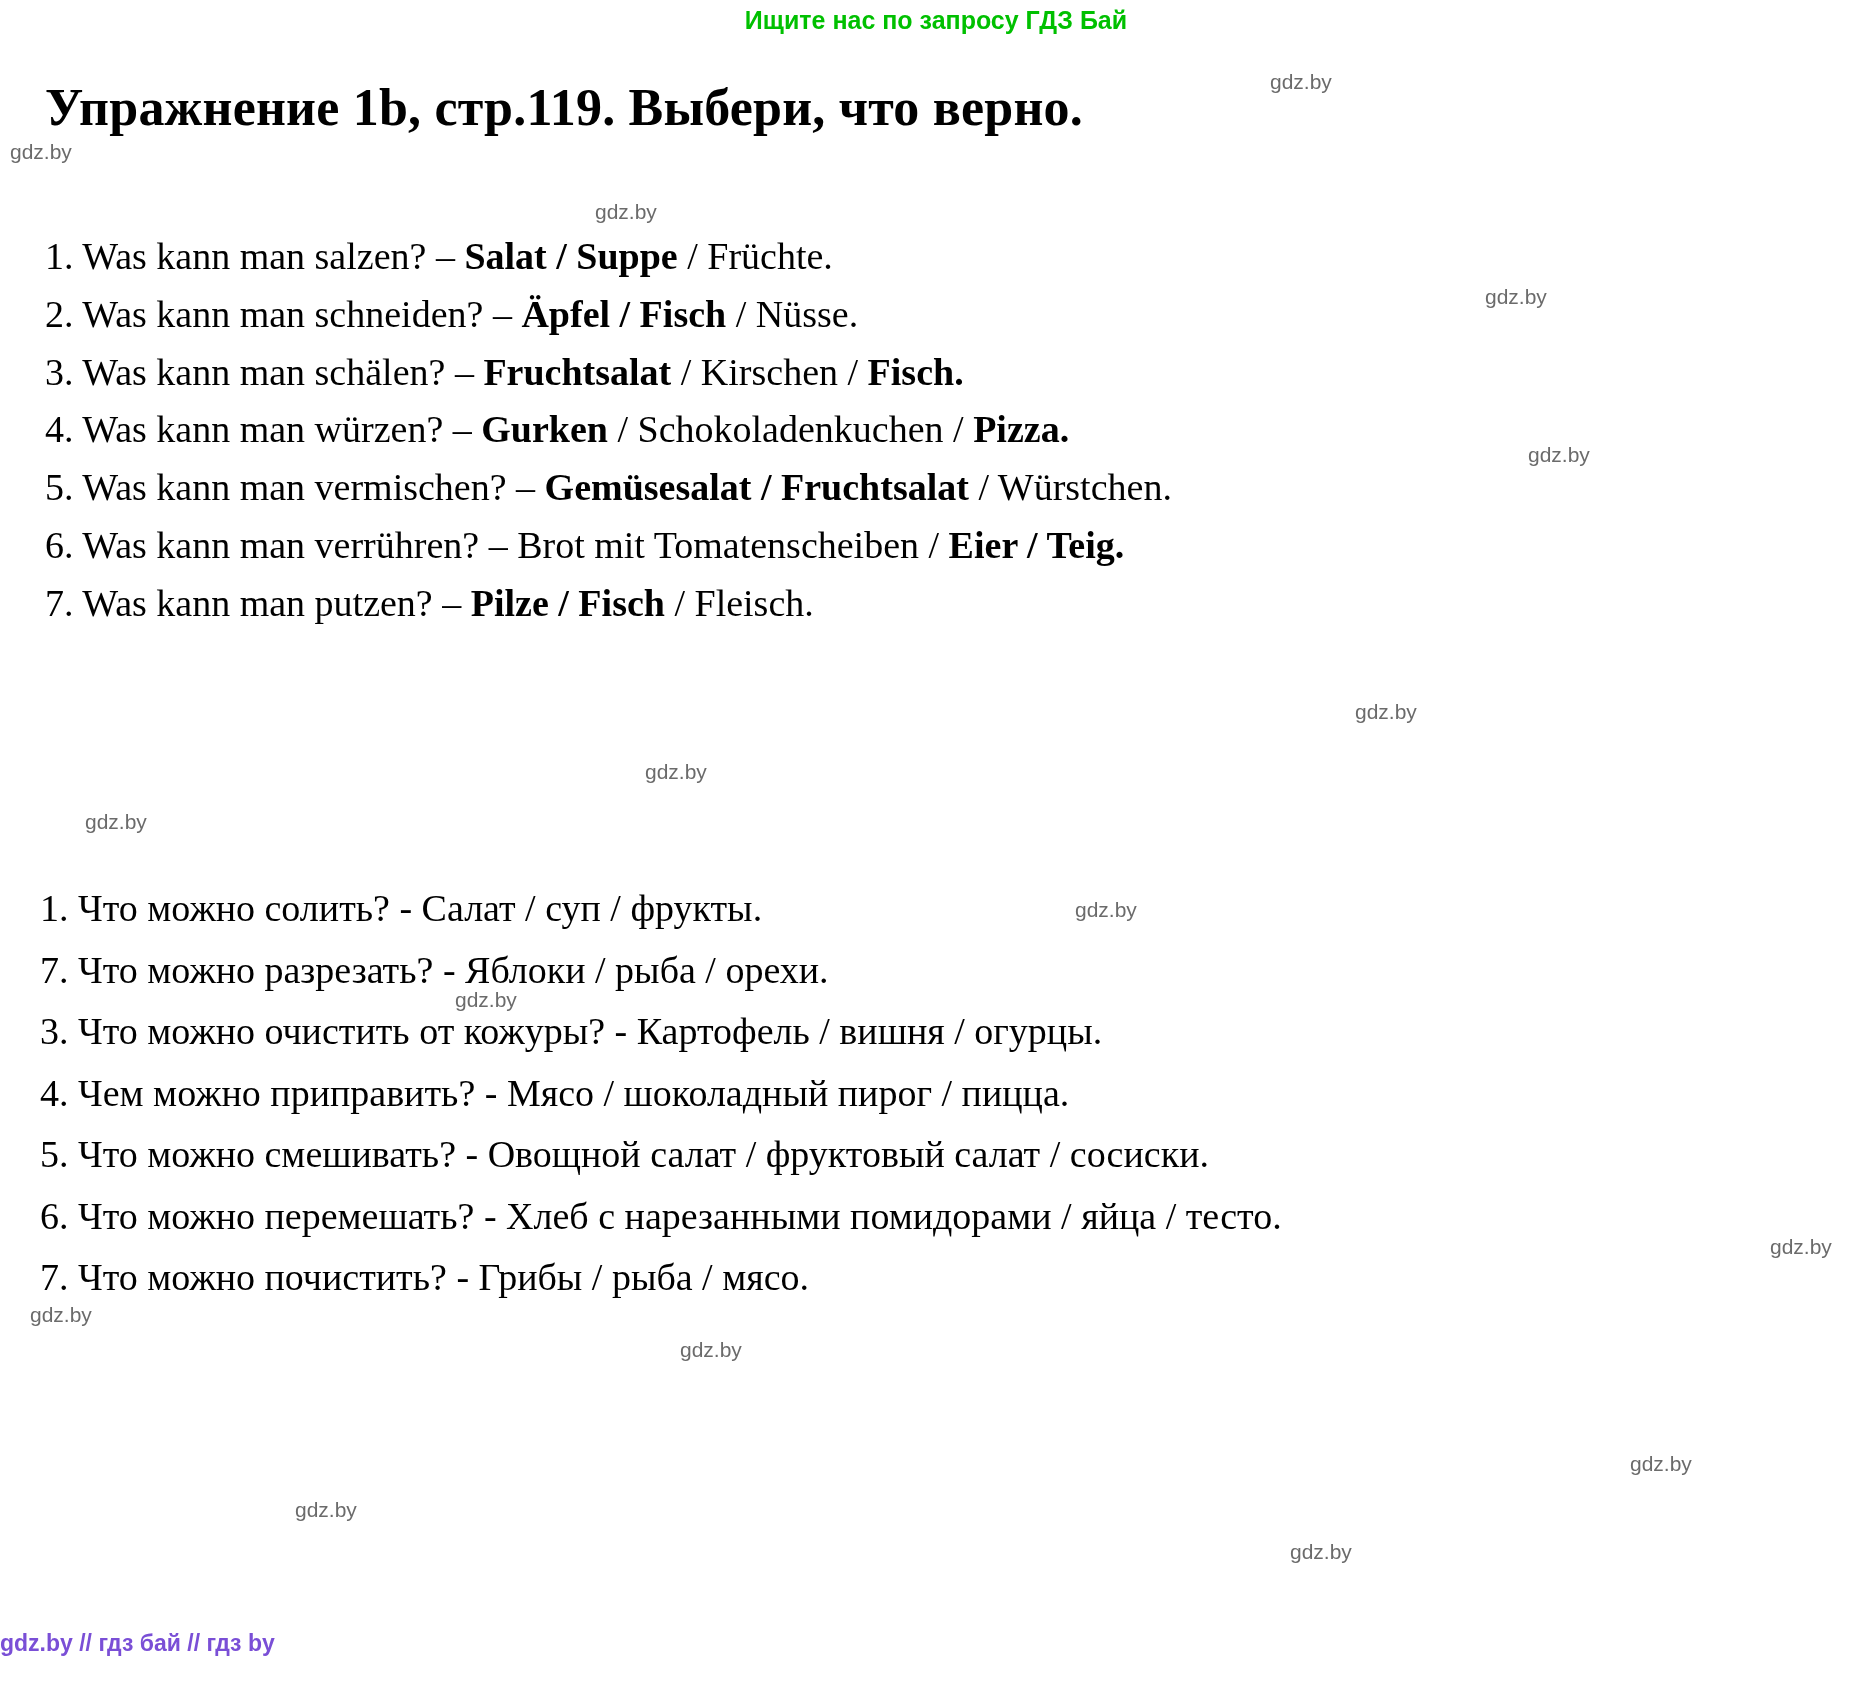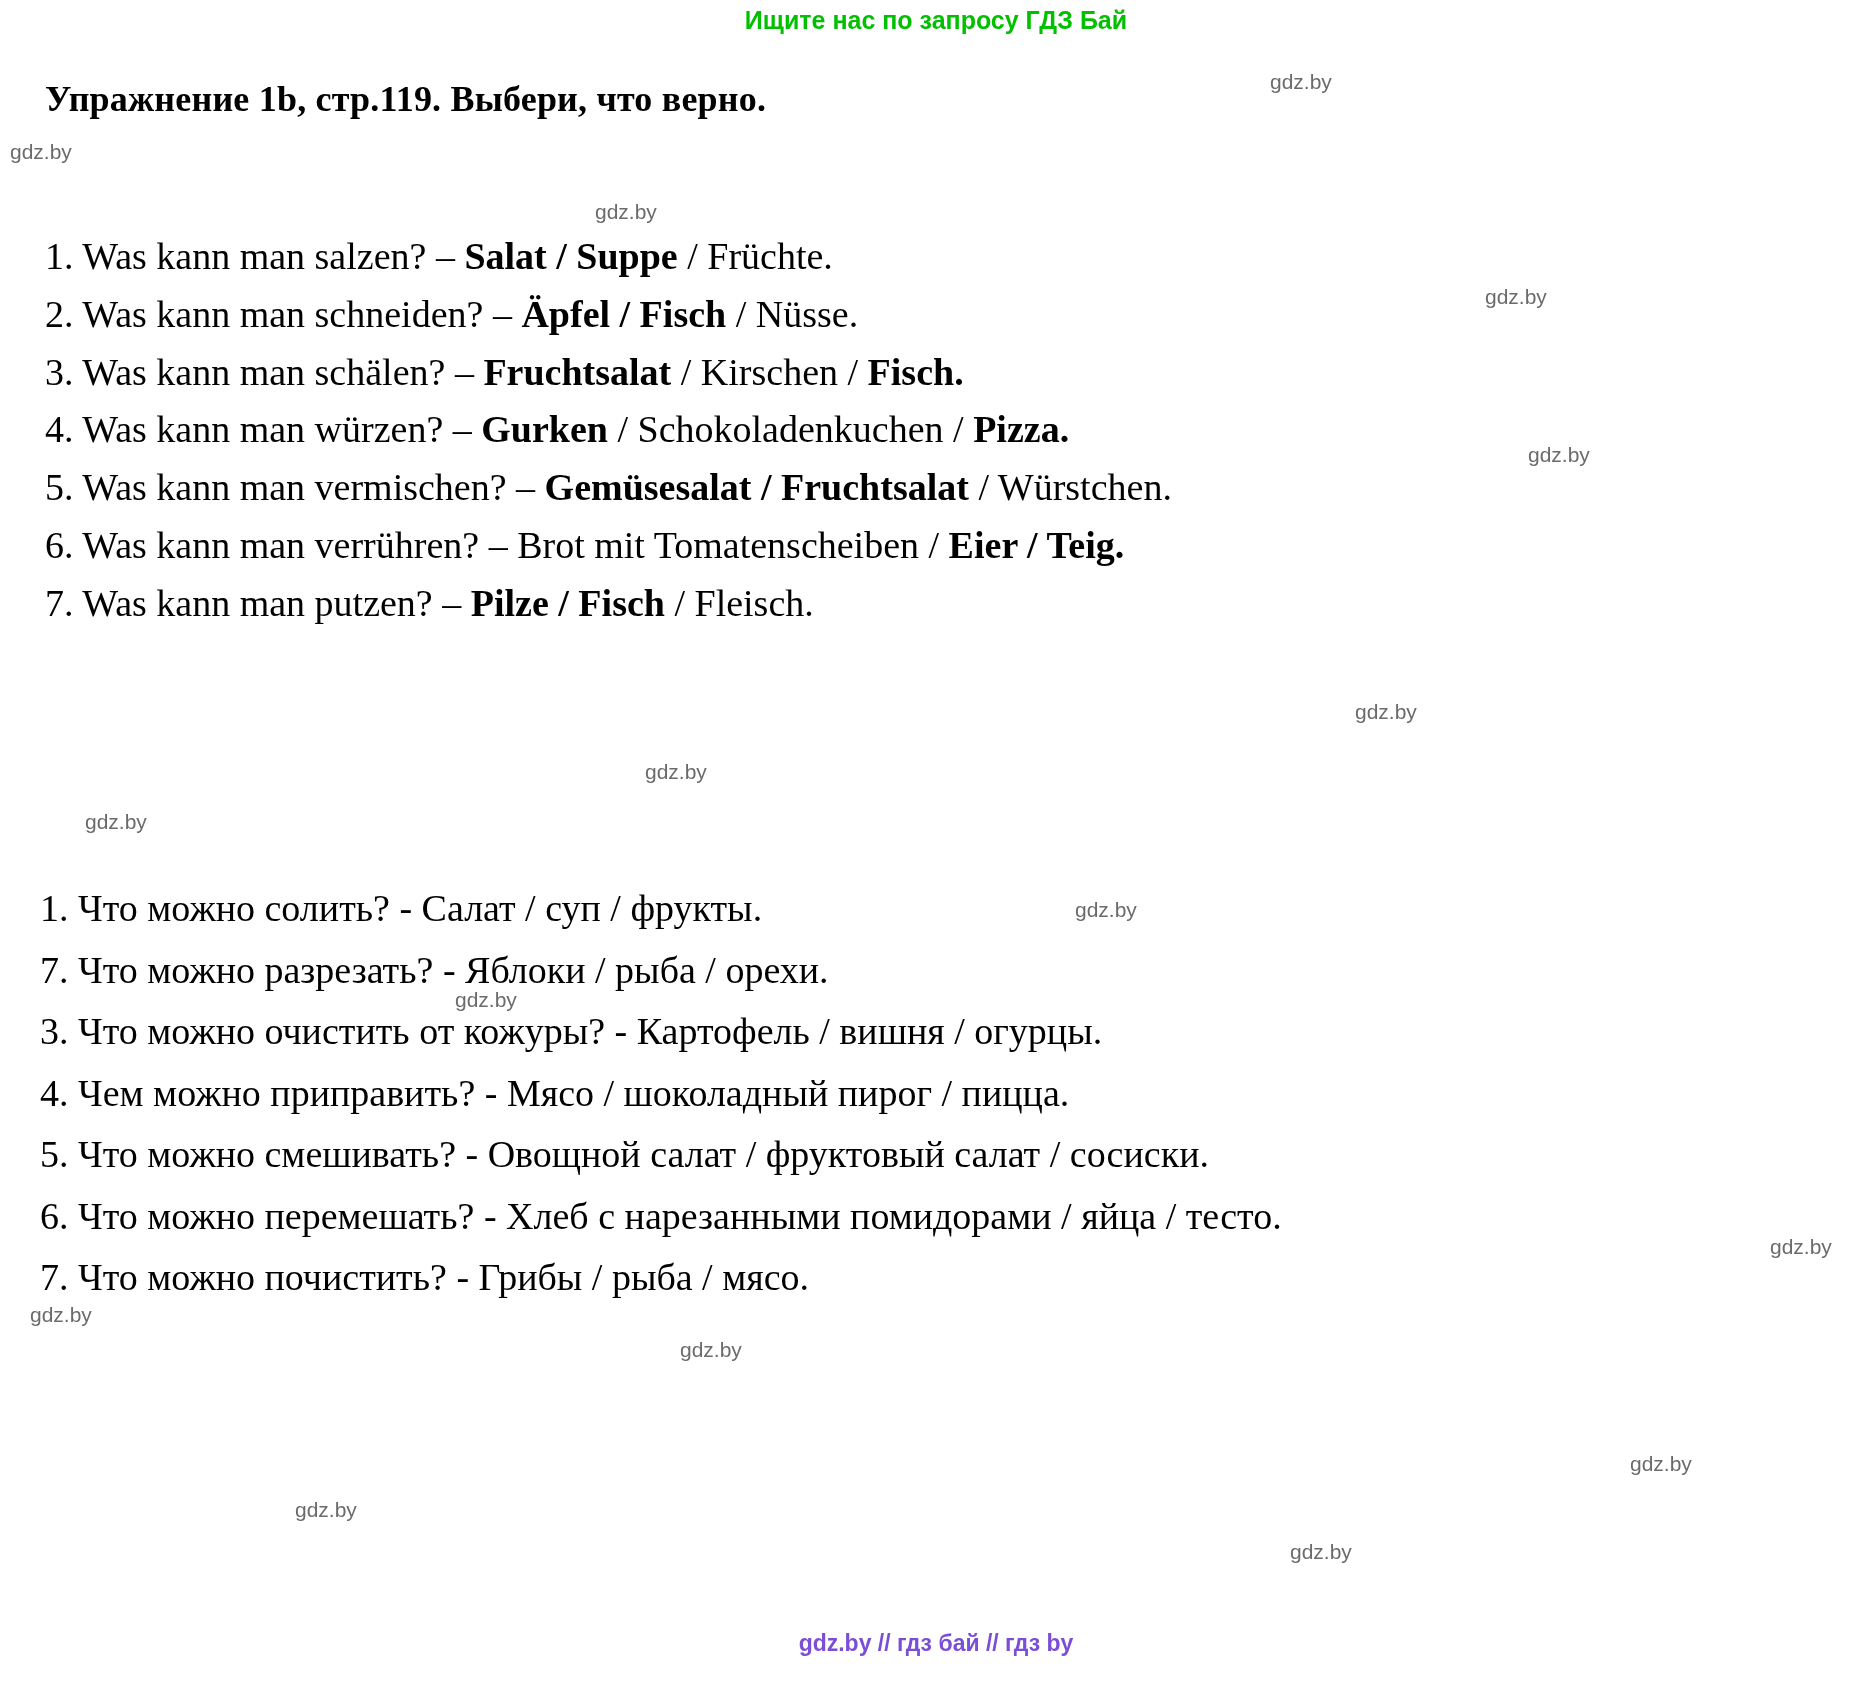--- a/index.html
+++ b/index.html
@@ -30,21 +30,21 @@
     font-weight: bold;
     font-size: 25px;
     color: #00c000;
   }
   .title {
     position: absolute;
     top: 78px;
     left: 45px;
     font-family: "Liberation Serif", serif;
     font-weight: bold;
-    font-size: 36px;
+    font-size: 52px;
     letter-spacing: 0.2px;
   }
   .block-de {
     position: absolute;
     top: 228px;
     left: 45px;
     width: 1790px;
   }
   .block-ru {
     position: absolute;
@@ -69,21 +69,20 @@
     font-family: "Liberation Sans", sans-serif;
     font-size: 21px;
     color: #6b6b6b;
     white-space: nowrap;
   }
   .footer {
     position: absolute;
     left: 0;
     top: 1630px;
     width: 1872px;
-    text-align: center;
     font-family: "Liberation Sans", sans-serif;
     font-weight: bold;
     font-size: 23px;
     color: #7a4fd6;
   }
 </style>
 </head>
 <body>
 
 <div class="page">

